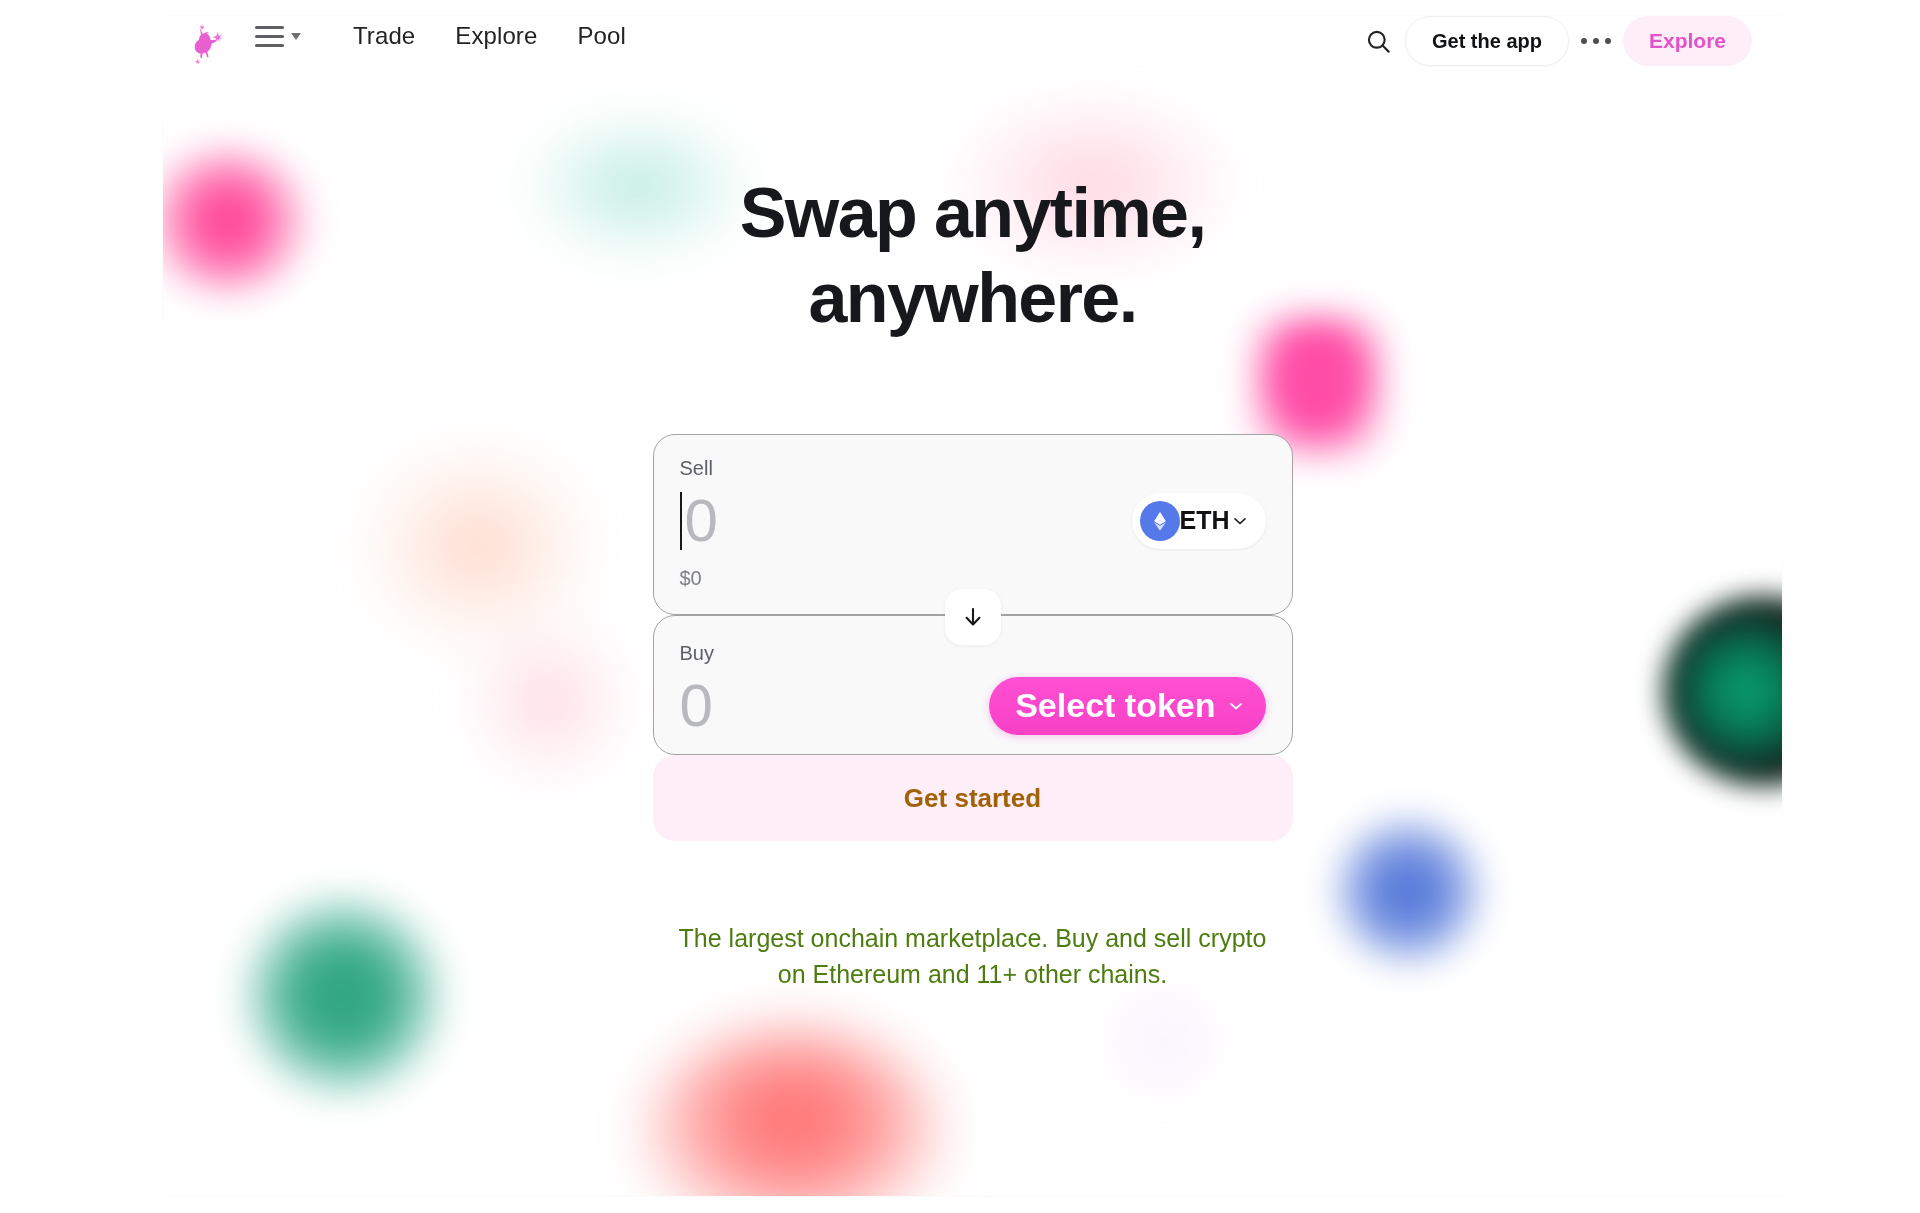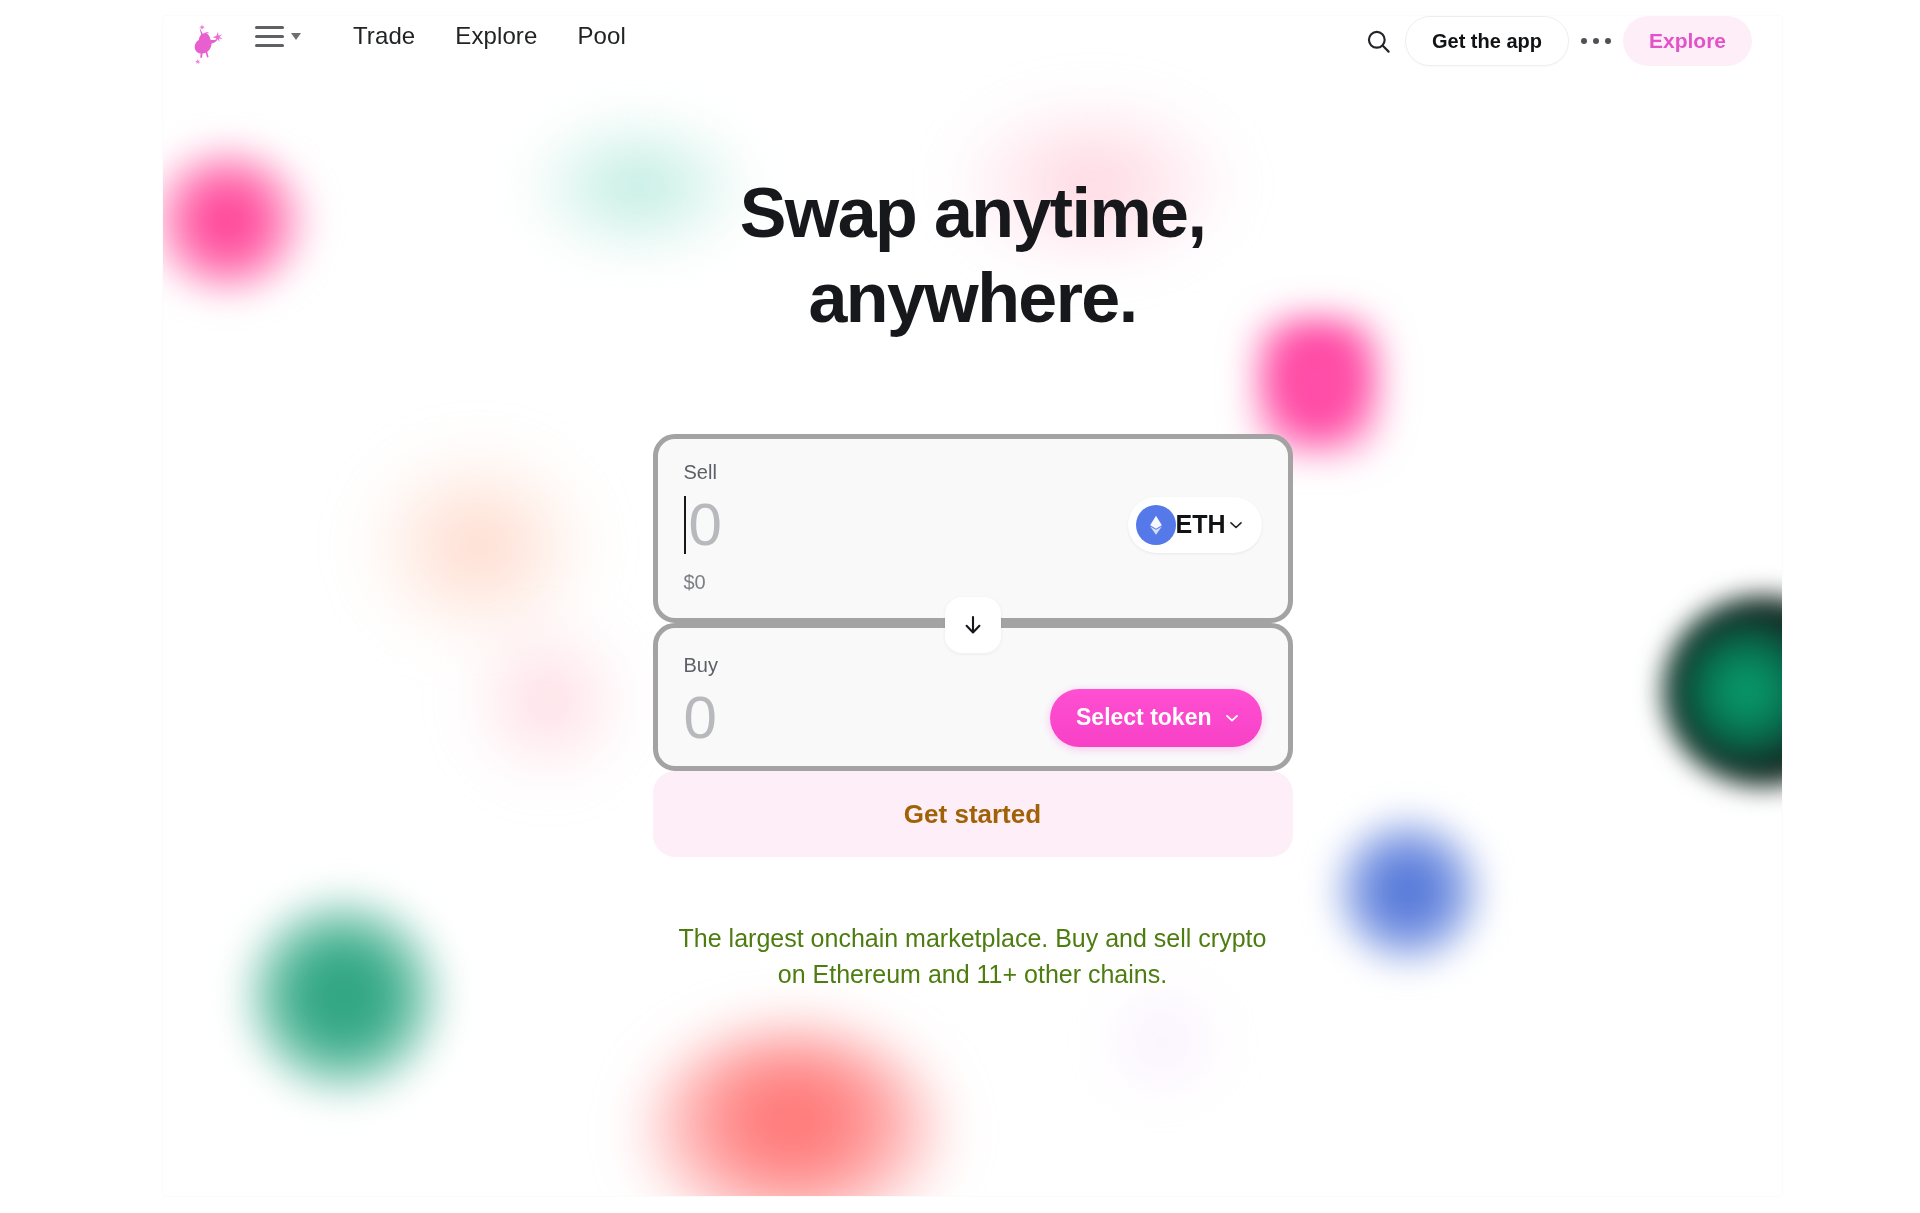--- a/index.html
+++ b/index.html
@@ -110,21 +110,21 @@
     font-size:70px; line-height:1.22; font-weight:bold;
     color:#16181b; letter-spacing:-1.6px;
   }
 
   
   .swap-wrap {
     position:absolute; left:50%; transform:translateX(-50%);
     top:418px; width:640px; z-index:12;
   }
   .panel {
-    background:#f9f9fa; border:5px solid #a3a3a3; border-radius:22px;
+    background:#f9f9fa; border:1px solid #a3a3a3; border-radius:22px;
     padding:22px 26px 24px;
   }
   .panel-label { font-size:20px; color:#5d6066; margin-bottom:6px; }
   .panel-row { display:flex; align-items:center; justify-content:space-between; }
   .amount {
     font-size:60px; font-weight:300; color:#b7b9bd; line-height:1.15;
     letter-spacing:-1px; display:flex; align-items:center;
   }
   .caret {
     display:inline-block; width:2px; height:58px; background:#16181b;
@@ -143,21 +143,21 @@
     flex:0 0 40px;
   }
   .token-sym { font-size:25px; font-weight:bold; color:#111214; }
   .chev { width:20px; height:20px; flex:0 0 20px; }
 
   .select-token-btn {
     display:flex; align-items:center; gap:10px; height:58px;
     padding:0 20px 0 26px; border-radius:29px;
     background:linear-gradient(180deg,#ff4fd2 0%,#f741c6 100%);
     box-shadow:0 2px 8px rgba(247,65,198,0.28);
-    font-size:23px; font-weight:bold; color:#ffffff; cursor:pointer;
+    font-size:34px; font-weight:bold; color:#ffffff; cursor:pointer;
     white-space:nowrap;
   }
 
   .swap-arrow-wrap {
     position:relative; height:0; display:flex; justify-content:center; z-index:14;
   }
   .swap-arrow {
     position:absolute; top:-26px; width:56px; height:56px; border-radius:17px;
     background:#ffffff; border:4px solid #ffffff;
     box-shadow:0 1px 4px rgba(0,0,0,0.06);

